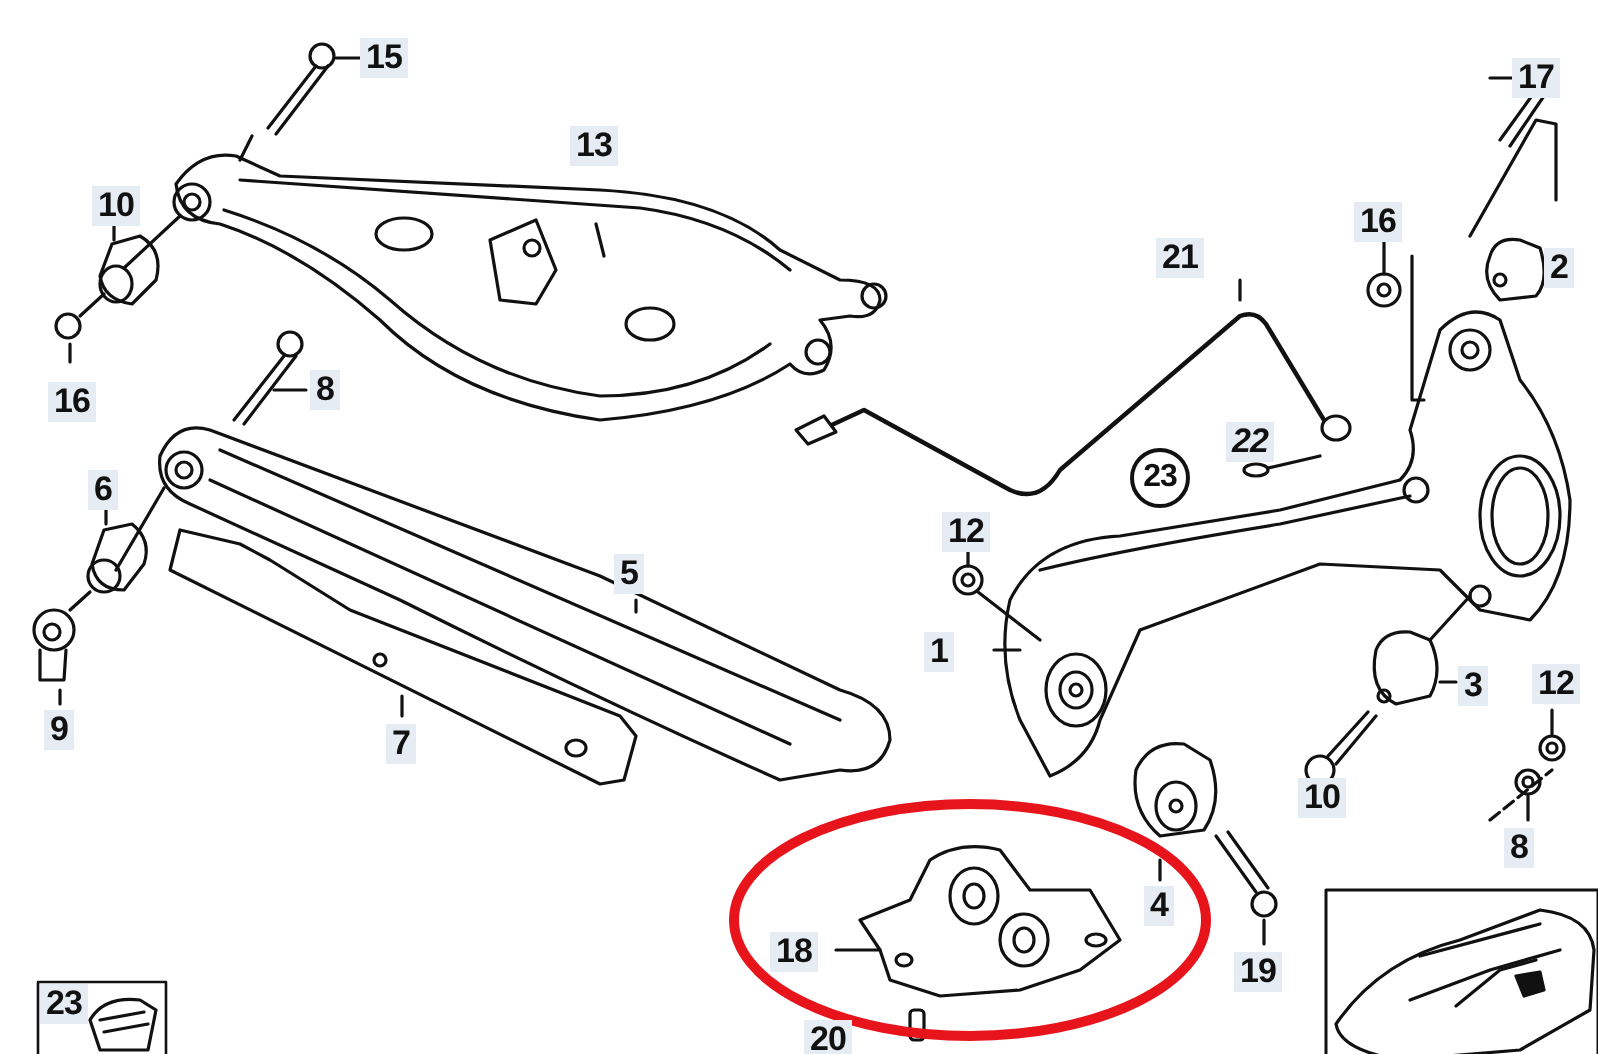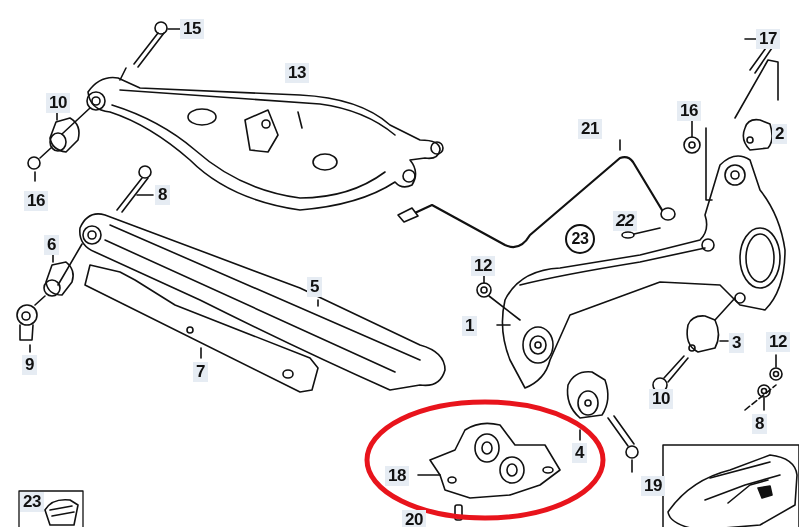--- a/index.html
+++ b/index.html
@@ -220,19 +220,19 @@
     <div class="callout" style="left: 752px; top: 414px;">8</div>
     <div class="callout" style="left: 471px; top: 256px;">12</div>
     <div class="callout" style="left: 766px; top: 332px;">12</div>
     <div class="callout" style="left: 285px; top: 63px;">13</div>
     <div class="callout" style="left: 46px; top: 93px;">10</div>
     <div class="callout" style="left: 180px; top: 19px;">15</div>
     <div class="callout" style="left: 24px; top: 191px;">16</div>
     <div class="callout" style="left: 677px; top: 101px;">16</div>
     <div class="callout" style="left: 756px; top: 29px;">17</div>
     <div class="callout" style="left: 385px; top: 466px; text-align: right;">18</div>
-    <div class="callout" style="left: 617px; top: 476px; margin-left: 24px;">19</div>
+    <div class="callout" style="left: 617px; top: 476px;">19</div>
     <div class="callout" style="left: 402px; top: 510px;">20</div>
     <div class="callout" style="left: 578px; top: 119px; text-align: center;">21</div>
     <div class="callout" style="left: 613px; top: 211px; font-style: italic;">22</div>
     <div class="callout circled" style="left: 565px; top: 224px;">23</div>
     <div class="callout" style="left: 20px; top: 492px;">23</div>
   </div>
 
 </body></html>

